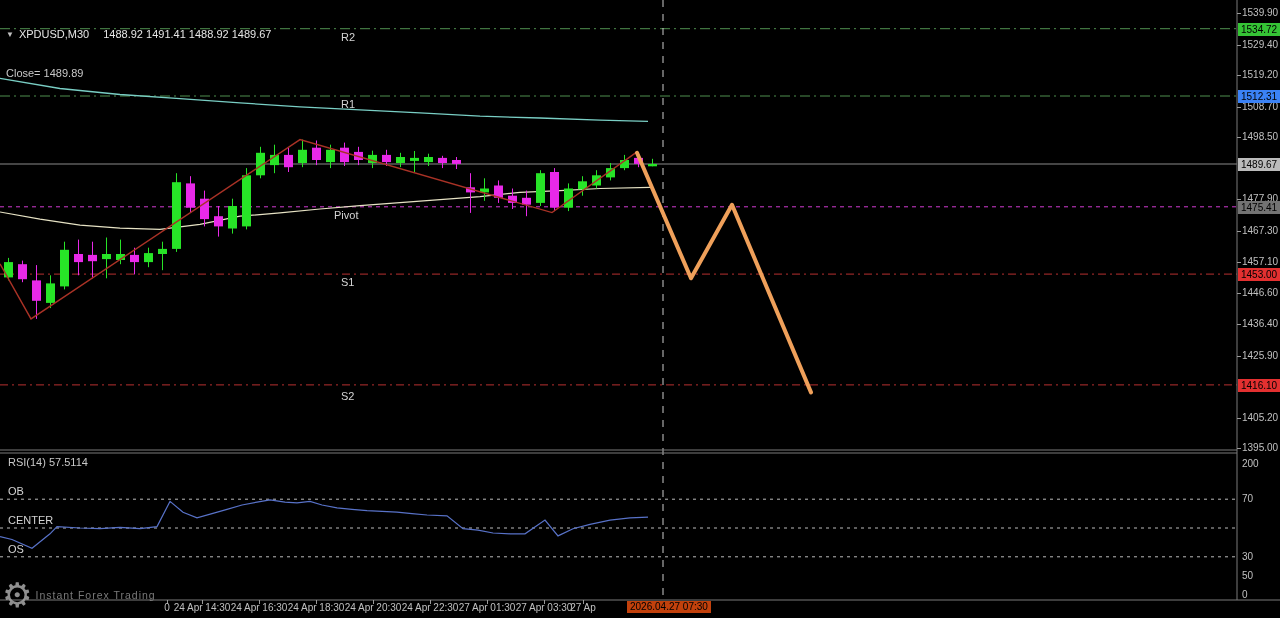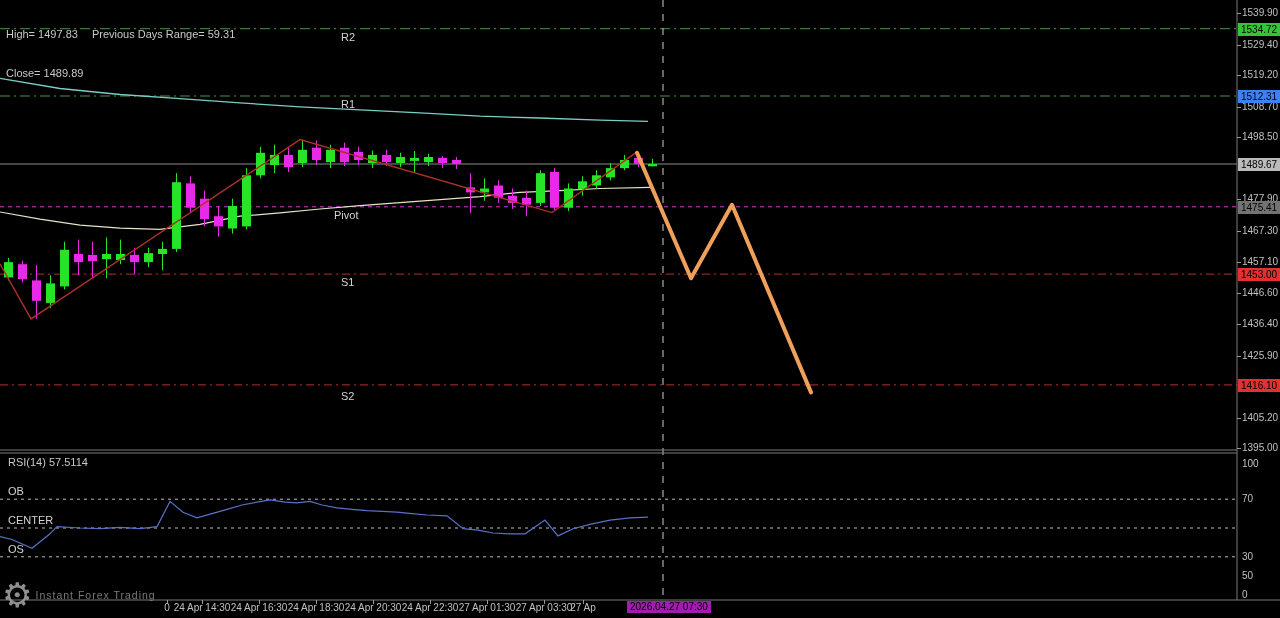--- a/index.html
+++ b/index.html
@@ -150,21 +150,21 @@
       </g>
       <g>
         <line x1="0" y1="499.2" x2="1237" y2="499.2" stroke="#BBBBBB" stroke-width="1" stroke-dasharray="3 4"></line>
         <line x1="0" y1="528.0" x2="1237" y2="528.0" stroke="#BBBBBB" stroke-width="1" stroke-dasharray="3 4"></line>
         <line x1="0" y1="556.8" x2="1237" y2="556.8" stroke="#BBBBBB" stroke-width="1" stroke-dasharray="3 4"></line>
       </g>
       <polyline points="0,536.6 12,539.5 32,548.2 50,533.8 57,526.6 80,528.0 100,528.7 120,527.3 140,528.7 157,526.6 170,501.4 183,512.2 197,517.9 212,513.6 227,509.3 242,505.0 257,502.1 270,499.9 285,502.1 297,502.8 310,501.4 322,505.0 337,507.8 352,509.3 367,510.7 382,511.4 397,512.2 412,513.6 427,515.0 447,515.8 463,528.7 478,530.2 493,533.0 510,533.8 525,533.8 545,520.1 558,535.9 573,528.7 590,524.4 610,520.1 630,517.9 648,517.2" fill="none" stroke="#5872C8" stroke-width="1.2"></polyline>
     </svg>
 
   <div class="header">
-    <div><span>High= 1497.83</span><span class="gap"></span><span>Previous Days Range= 59.31</span></div>
+    <div class="l1"><span class="tri">▼</span><span>XPDUSD,M30</span><span class="gap"></span><span>1488.92 1491.41 1488.92 1489.67</span></div>
     <div><span>Close= 1489.89</span></div>
   </div>
 
   <div class="rsi-title">RSI(14) 57.5114</div>
 
   <div id="overlay-labels">
       <div class="pivot-label" style="left: 341px; top: 31px;">R2</div>
       <div class="pivot-label" style="left: 341px; top: 98px;">R1</div>
       <div class="pivot-label" style="left: 334px; top: 209px;">Pivot</div>
       <div class="pivot-label" style="left: 341px; top: 276px;">S1</div>
@@ -199,21 +199,21 @@
       <div class="axis-mark" style="top: 418px;"></div>
       <div class="axis-tick" style="top: 412px;">1405.20</div>
       <div class="axis-mark" style="top: 448px;"></div>
       <div class="axis-tick" style="top: 442px;">1395.00</div>
       <div class="axis-box" style="top: 23px; background: rgb(53, 196, 53);">1534.72</div>
       <div class="axis-box" style="top: 90px; background: #3b82f6;">1512.31</div>
       <div class="axis-box" style="top: 158px; background: rgb(187, 187, 187);">1489.67</div>
       <div class="axis-box" style="top: 201px; background: #737373;">1475.41</div>
       <div class="axis-box" style="top: 268px; background: rgb(227, 48, 48);">1453.00</div>
       <div class="axis-box" style="top: 379px; background: rgb(227, 48, 48);">1416.10</div>
-      <div class="rsi-tick" style="top: 458px;">100</div>
+      <div class="rsi-tick" style="top: 458px;">200</div>
       <div class="rsi-tick" style="top: 493px;">70</div>
       <div class="rsi-tick" style="top: 522px; margin-top: 48px;">50</div>
       <div class="rsi-tick" style="top: 551px;">30</div>
       <div class="rsi-tick" style="top: 589px;">0</div>
     </div>
   <div id="time-axis">
       <div class="time-mark" style="left: 167px;"></div>
       <div class="time-label" style="left: 167px;">0</div>
       <div class="time-mark" style="left: 202px;"></div>
       <div class="time-label" style="left: 202px;">24 Apr 14:30</div>
@@ -226,21 +226,21 @@
       <div class="time-mark" style="left: 430px;"></div>
       <div class="time-label" style="left: 430px;">24 Apr 22:30</div>
       <div class="time-mark" style="left: 487px;"></div>
       <div class="time-label" style="left: 487px;">27 Apr 01:30</div>
       <div class="time-mark" style="left: 544px;"></div>
       <div class="time-label" style="left: 544px;">27 Apr 03:30</div>
       <div class="time-mark" style="left: 583px;"></div>
       <div class="time-label" style="left: 583px;">27 Ap</div>
     </div>
 
-  <div class="time-highlight" style="left: 627px; background: #a21caf;">2026.04.27 07:30</div>
+  <div class="time-highlight" style="left: 627px; background: #c2410c;">2026.04.27 07:30</div>
 
   <div class="watermark">
     <span class="gear">⚙</span>
     <div>
       <div class="tag">Instant Forex Trading</div>
     </div>
   </div>
 
 </div>
 

